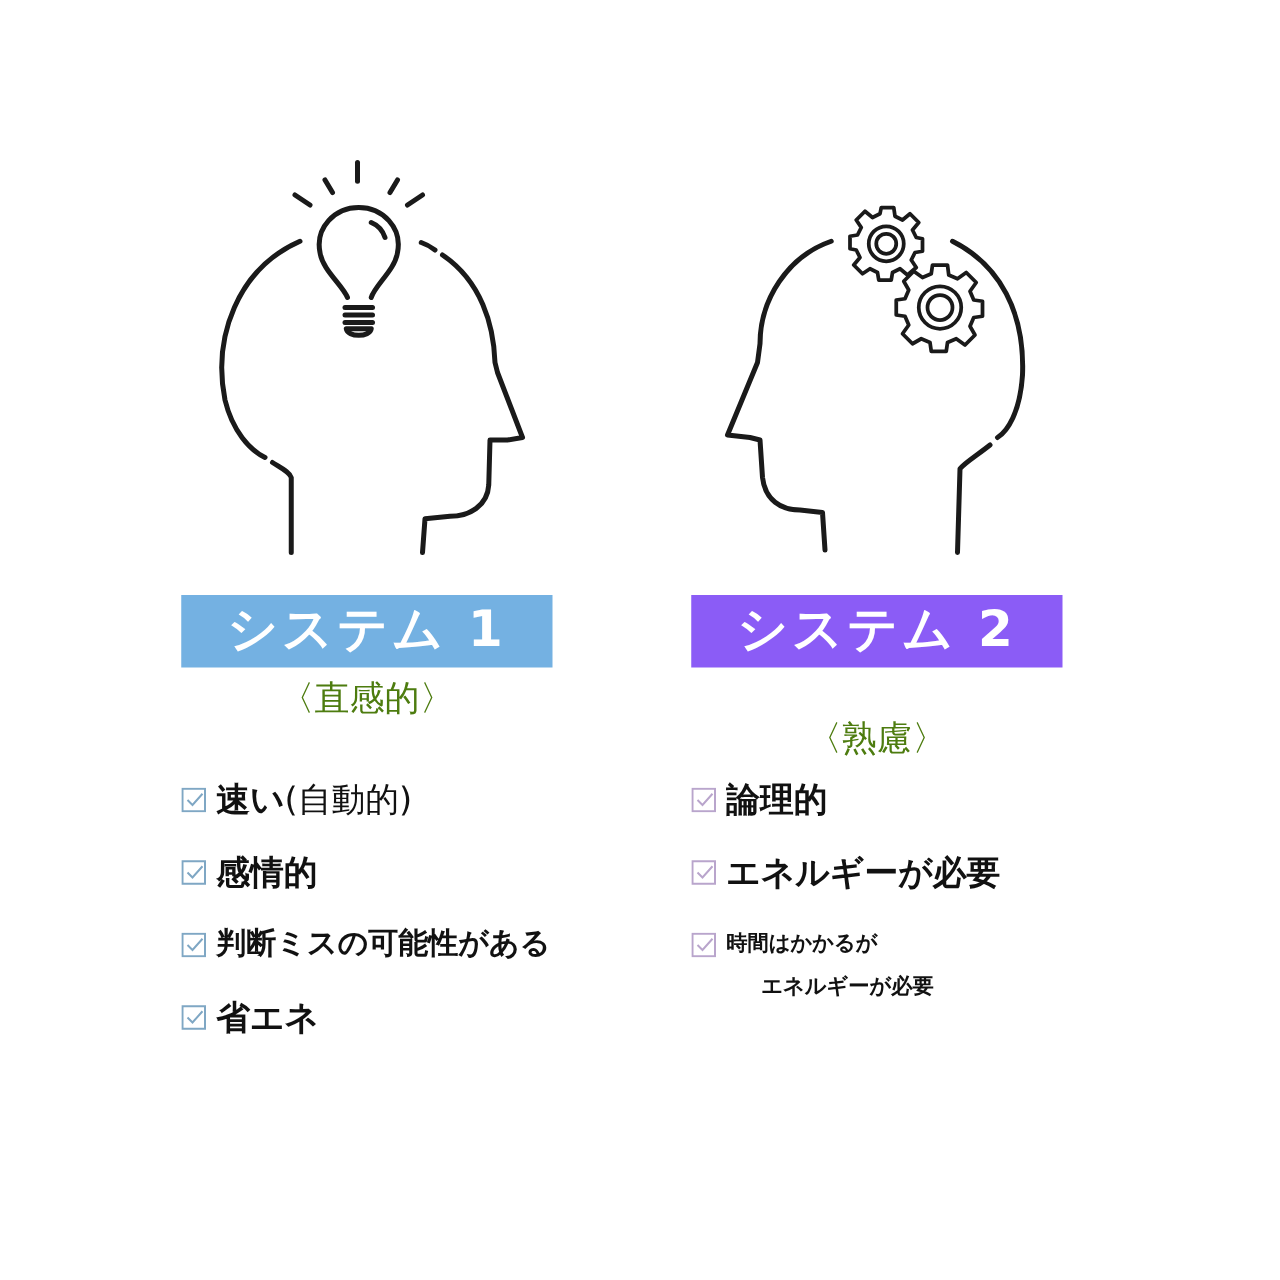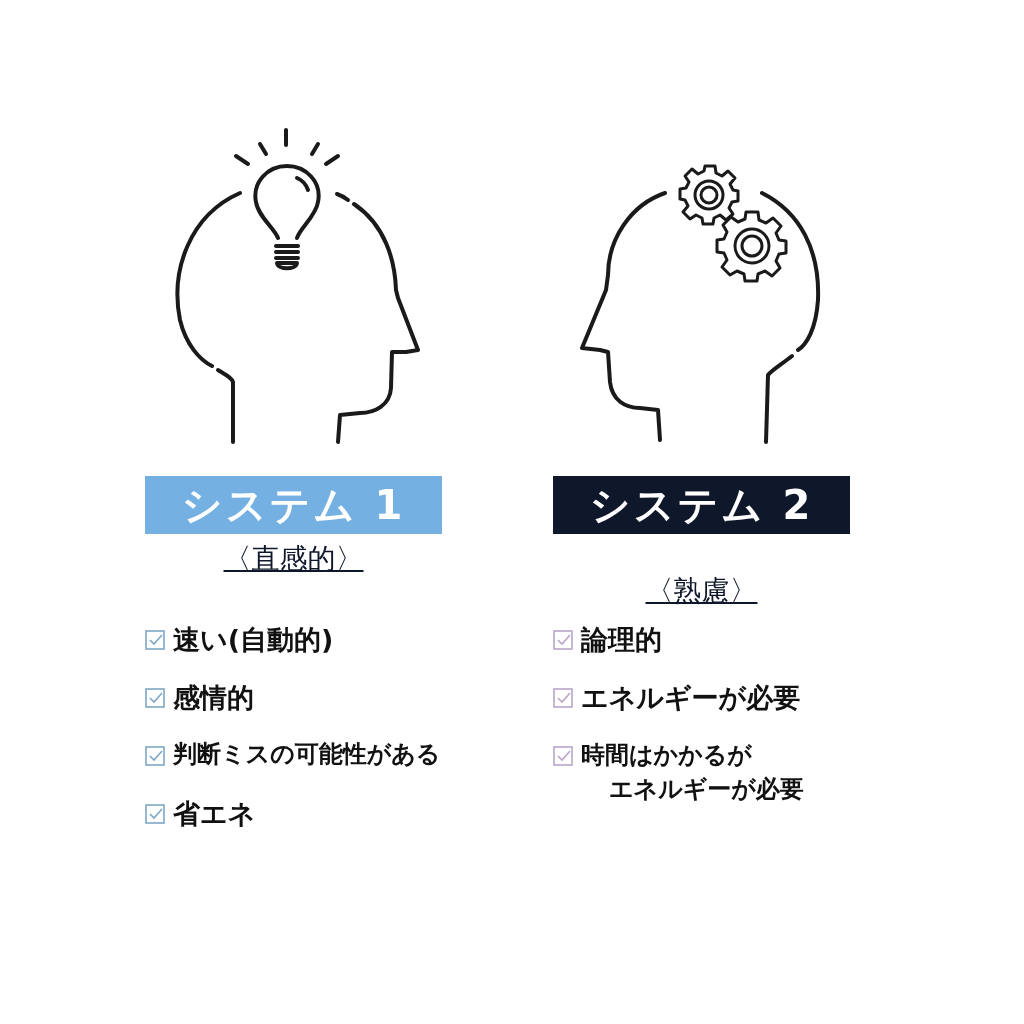--- a/index.html
+++ b/index.html
@@ -1,22 +1,22 @@
 <!DOCTYPE html>
 <html><head>
 <meta charset="utf-8">
 <style>
   html, body { margin: 0; padding: 0; background: #ffffff; }
   body { width: 1024px; height: 1024px; position: relative; overflow: hidden; font-family: "DejaVu Sans", sans-serif; color: #111; }
   .head-svg { position: absolute; }
-  .banner { position: absolute; height: 58px; display: flex; align-items: center; justify-content: center; color: #fff; font-size: 40px; font-weight: bold; letter-spacing: 3px; }
-  .subtitle { position: absolute; font-size: 28px; color: #0f172a; text-align: center; text-decoration: underline; }
+  .banner { position: absolute; height: 58px; display: flex; justify-content: center; color: #fff; font-size: 40px; font-weight: bold; letter-spacing: 3px; }
+  .subtitle { position: absolute; font-size: 28px; color: #4d7c0f; text-align: center; }
   .list { position: absolute; margin: 0; padding: 0; list-style: none; }
   .list li { display: flex; align-items: flex-start; height: 58px; font-size: 27px; font-weight: bold; }
-  .list li .light { font-weight: bold; }
+  .list li .light { font-weight: normal; }
   .chk { width: 20px; height: 20px; margin-right: 8px; margin-top: 8px; flex: none; }
   .multiline { line-height: 34px; }
   .multiline .line2 { display: block; padding-left: 28px; }
 </style>
 </head>
 <body>
 
 <svg class="head-svg" style="left:170px;top:120px" width="260" height="330" viewBox="0 0 260 330" fill="none" stroke="#1a1a1a" stroke-width="4" stroke-linecap="round" stroke-linejoin="round">
 
   <line x1="116" y1="10" x2="116" y2="25"></line>
@@ -86,40 +86,40 @@
   </li>
   <li>
     <svg class="chk" viewBox="0 0 20 20">
         <rect x="1" y="1" width="18" height="18" fill="none" stroke="#7fa7c4" stroke-width="1.6"></rect>
         <path d="M5 10 L9 14 L17 5" fill="none" stroke="#7fa7c4" stroke-width="1.6"></path>
       </svg>
     <span>省エネ</span>
   </li>
 </ul>
 
-<div class="banner" style="left:553px;top:476px;width:297px;background:#0f172a;">
+<div class="banner" style="left:553px;top:476px;width:297px;background:#8b5cf6;">
   <span>システム 2</span>
 </div>
 <div class="subtitle" style="left:553px;top:572px;width:297px;">〈熟慮〉</div>
 
 <ul class="list" style="left:553px;top:622px;">
   <li>
     <svg class="chk" viewBox="0 0 20 20">
         <rect x="1" y="1" width="18" height="18" fill="none" stroke="#b9a5cc" stroke-width="1.6"></rect>
         <path d="M5 10 L9 14 L17 5" fill="none" stroke="#b9a5cc" stroke-width="1.6"></path>
       </svg>
     <span>論理的</span>
   </li>
   <li>
     <svg class="chk" viewBox="0 0 20 20">
         <rect x="1" y="1" width="18" height="18" fill="none" stroke="#b9a5cc" stroke-width="1.6"></rect>
         <path d="M5 10 L9 14 L17 5" fill="none" stroke="#b9a5cc" stroke-width="1.6"></path>
       </svg>
     <span>エネルギーが必要</span>
   </li>
-  <li style="font-size:24px;height:auto;">
+  <li style="font-size:17px;height:auto;">
     <svg class="chk" viewBox="0 0 20 20">
         <rect x="1" y="1" width="18" height="18" fill="none" stroke="#b9a5cc" stroke-width="1.6"></rect>
         <path d="M5 10 L9 14 L17 5" fill="none" stroke="#b9a5cc" stroke-width="1.6"></path>
       </svg>
     <span class="multiline"><span>時間はかかるが</span><span class="line2">エネルギーが必要</span></span>
   </li>
 </ul>
 
 </body></html>

